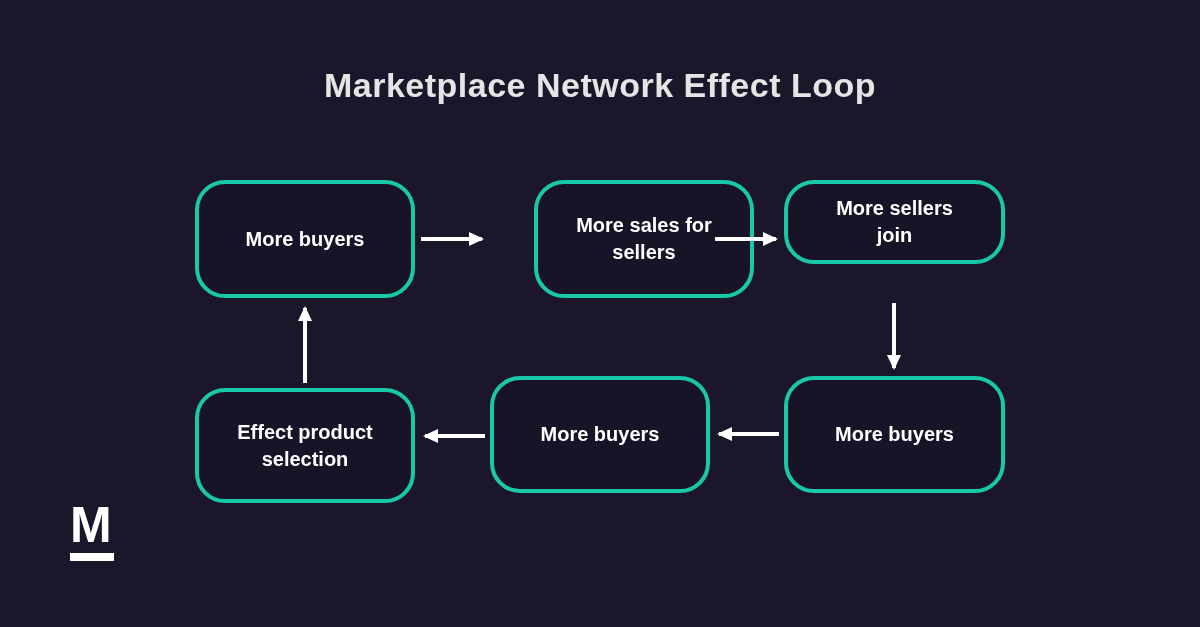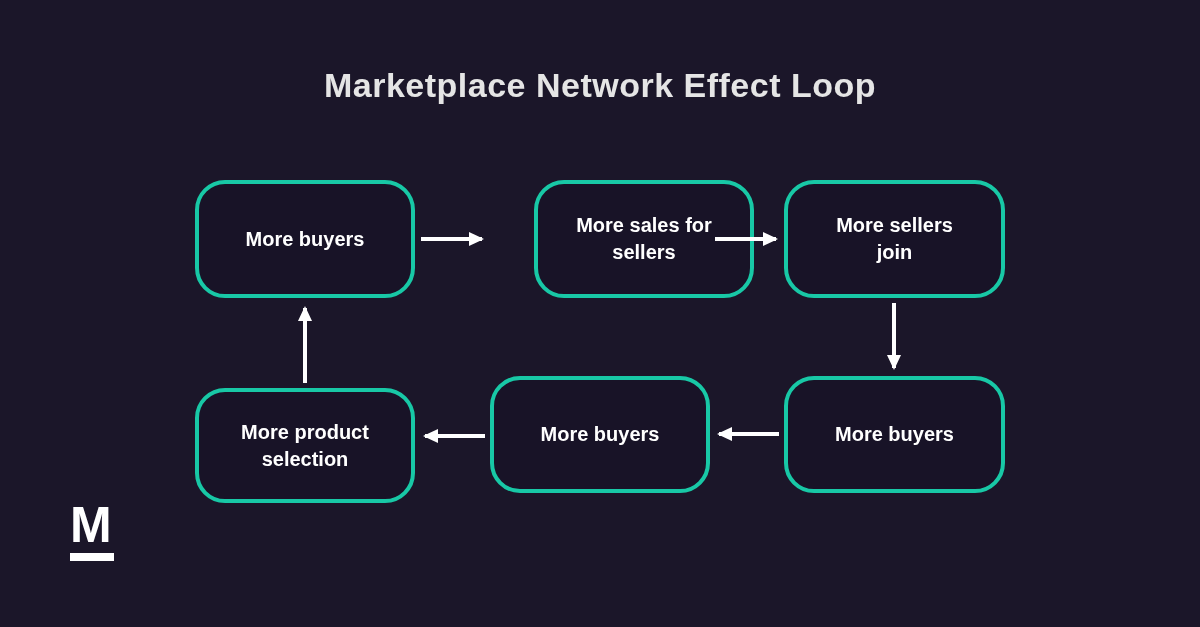--- a/index.html
+++ b/index.html
@@ -30,21 +30,21 @@
     text-align:center;
     color:#ffffff;
     font-size:20px;
     font-weight:bold;
     line-height:1.35;
     padding:8px 28px;
   }
   
   .n-top-left   {left:195px; top:180px; width:220px; height:118px;}
   .n-top-middle {left:490px; top:180px; width:220px; height:118px;margin-left:44px;}
-  .n-top-right  {left:784px; top:180px; width:221px; height:118px;}
+  .n-top-right  {left:784px; top:180px; width:221px; height:84px;}
   
   .n-bottom-right {left:784px; top:376px; width:221px; height:117px;}
   .n-bottom-middle{left:490px; top:376px; width:220px; height:117px;}
   .n-bottom-left  {left:195px; top:388px; width:220px; height:115px;}
   .arrows{
     position:absolute;left:0;top:0;width:1200px;height:627px;
     pointer-events:none;
   }
   .logo{
     position:absolute;left:70px;top:500px;
@@ -82,21 +82,21 @@
 
   <div class="node n-bottom-right">
     <span>More buyers</span>
   </div>
 
   <div class="node n-bottom-middle">
     <span>More buyers</span>
   </div>
 
   <div class="node n-bottom-left">
-    <span>More product selection</span>
+    <span>Effect product selection</span>
   </div>
 
   <svg class="arrows" width="1200" height="627" viewBox="0 0 1200 627" xmlns="http://www.w3.org/2000/svg">
     <defs>
       <marker id="ah" markerUnits="userSpaceOnUse" markerWidth="18" markerHeight="18" refX="14" refY="8" orient="auto">
         <path d="M1,1 L16,8 L1,15 Z" fill="#ffffff"></path>
       </marker>
     </defs>
     <line x1="421" y1="239" x2="482" y2="239" stroke="#ffffff" stroke-width="4" marker-end="url(#ah)"></line>
     <line x1="715" y1="239" x2="776" y2="239" stroke="#ffffff" stroke-width="4" marker-end="url(#ah)"></line>

